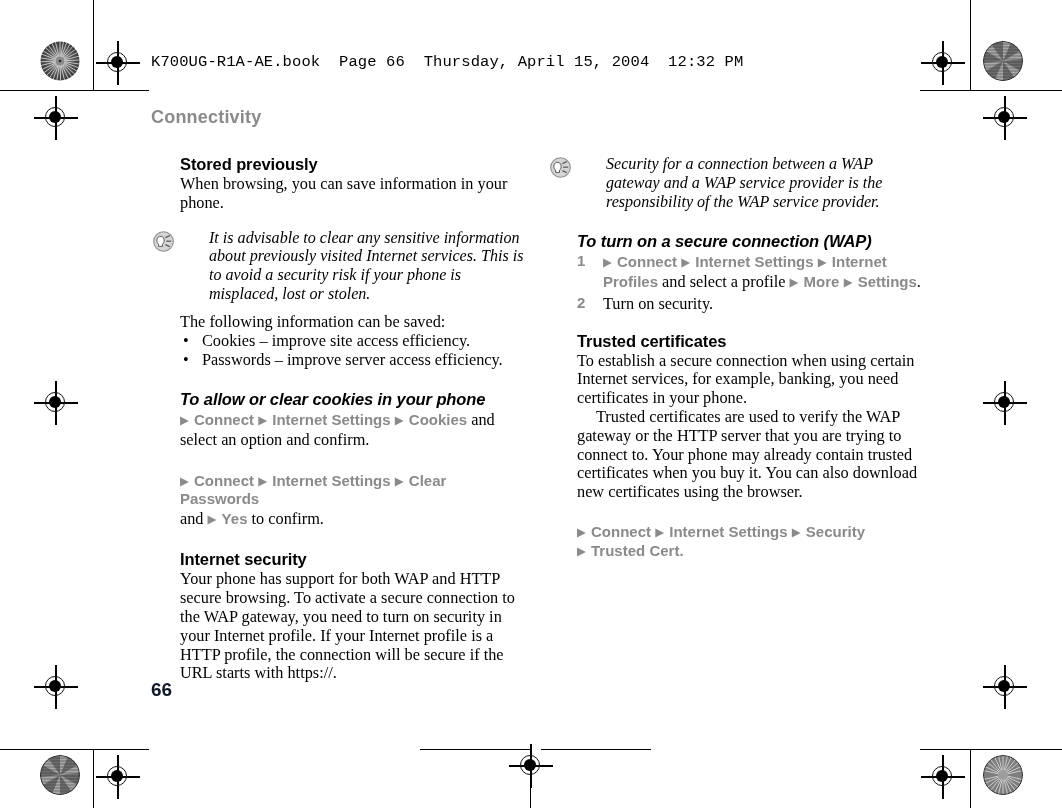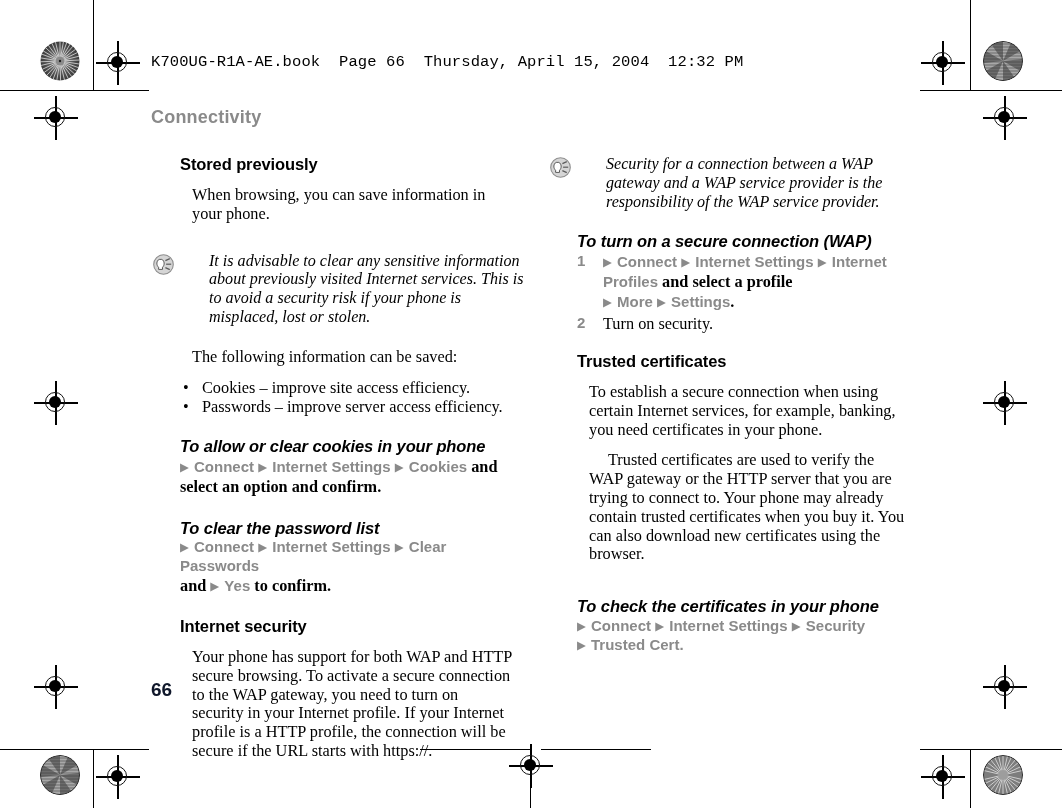--- a/index.html
+++ b/index.html
@@ -129,21 +129,21 @@
     color: #000;
     margin: 0 0 1px 0;
     line-height: 1.12;
     letter-spacing: -0.1px;
   }
   .body {
     font-family: "Liberation Serif", "DejaVu Serif", serif;
     font-size: 16.3px;
     line-height: 1.155;
     color: #000;
-    margin: 12px;
+    margin: 0;
   }
   .body.indent-first { text-indent: 19px; }
 
   .gap-s  { height: 9px; }
   .gap-m  { height: 16px; }
   .gap-l  { height: 21px; }
 
   
   .note {
     position: relative;
@@ -185,21 +185,21 @@
   
   .path {
     font-family: "Liberation Sans", "DejaVu Sans", sans-serif;
     font-weight: bold;
     font-size: 15px;
     color: #8a8a8a;
     line-height: 1.25;
   }
   .path .plain {
     font-family: "Liberation Serif", "DejaVu Serif", serif;
-    font-weight: bold;
+    font-weight: normal;
     font-size: 16.3px;
     color: #000;
   }
   .arrow {
     font-size: 11.5px;
     vertical-align: 1.5px;
     letter-spacing: 1px;
   }
 
   
@@ -493,21 +493,20 @@
       </li>
     </ul>
 
     <div class="gap-l"></div>
 
     <h3 class="h3">To allow or clear cookies in your phone</h3>
     <div class="path"><span class="arrow">▶</span>&nbsp;<span>Connect</span>&nbsp;<span class="arrow">▶</span>&nbsp;<span>Internet Settings</span>&nbsp;<span class="arrow">▶</span>&nbsp;<span>Cookies</span><span class="plain"> and select an option and confirm.</span></div>
 
     <div class="gap-l"></div>
 
-    <h3 class="h3">To clear the password list</h3>
     <div class="path"><span class="arrow">▶</span>&nbsp;<span>Connect</span>&nbsp;<span class="arrow">▶</span>&nbsp;<span>Internet Settings</span>&nbsp;<span class="arrow">▶</span>&nbsp;<span>Clear Passwords</span><br><span class="plain">and </span><span class="arrow">▶</span>&nbsp;<span>Yes</span><span class="plain"> to confirm.</span></div>
 
     <div class="gap-l"></div>
 
     <h2 class="h2">Internet security</h2>
     <p class="body">Your phone has support for both WAP and HTTP secure browsing. To activate a secure connection to the WAP gateway, you need to turn on security in your Internet profile. If your Internet profile is a HTTP profile, the connection will be secure if the URL starts with https://.</p>
   </div>
 
   <div class="col col-right">
 
@@ -539,16 +538,15 @@
     </ol>
 
     <div class="gap-m"></div>
 
     <h2 class="h2">Trusted certificates</h2>
     <p class="body">To establish a secure connection when using certain Internet services, for example, banking, you need certificates in your phone.</p>
     <p class="body indent-first">Trusted certificates are used to verify the WAP gateway or the HTTP server that you are trying to connect to. Your phone may already contain trusted certificates when you buy it. You can also download new certificates using the browser.</p>
 
     <div class="gap-l"></div>
 
-    <h3 class="h3">To check the certificates in your phone</h3>
     <div class="path"><span class="arrow">▶</span>&nbsp;<span>Connect</span>&nbsp;<span class="arrow">▶</span>&nbsp;<span>Internet Settings</span>&nbsp;<span class="arrow">▶</span>&nbsp;<span>Security</span><br><span class="arrow">▶</span>&nbsp;<span>Trusted Cert.</span></div>
   </div>
 </div>
 
 </body></html>

